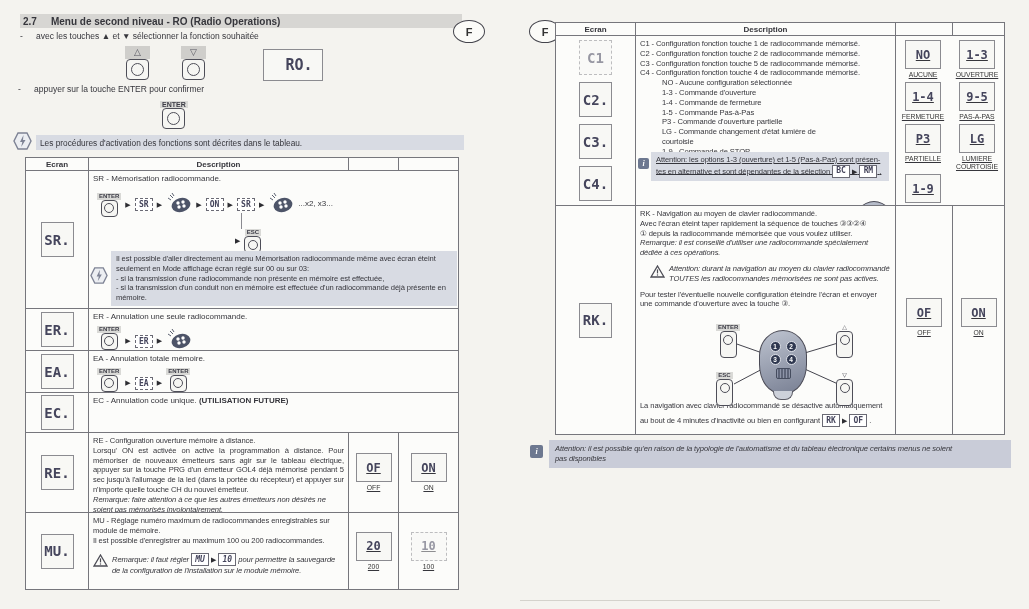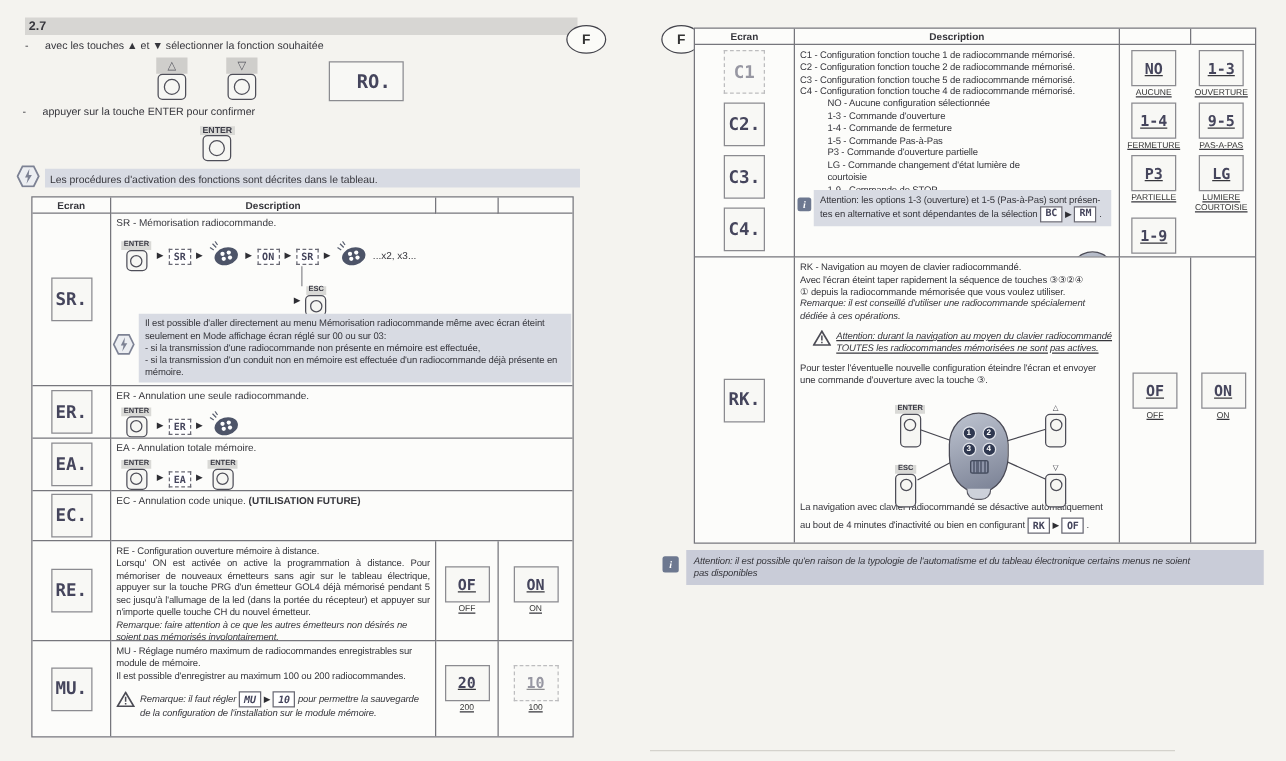--- a/index.html
+++ b/index.html
@@ -91,20 +91,21 @@
 
   .lline{background:#8a8a90;}
 </style>
 </head>
 <body>
 
 <div id="canvas">
 
   <div class="abs title-bar">
     <span class="num">2.7</span>
+    <span class="txt">Menu de second niveau - RO (Radio Operations)</span>
   </div>
   <div class="abs badge-f" style="left:453px;top:20px;">F</div>
 
   <div class="abs bullet" style="left:20px;top:31px;width:430px;">
     <span class="dash">-</span>
     <span>avec les touches ▲ et ▼ sélectionner la fonction souhaitée</span>
   </div>
 
   <div class="abs keywrap kbig" style="left:125px;top:46px;">
     <div class="kcap">△</div>
@@ -370,21 +371,21 @@
       <div class="abs remote" style="left:213px;top:44px;width:42px;height:62px;">
         <div class="rbtns" style="padding-top:9px;">
           
           
           
           
         </div>
 
       </div>
       <div class="abs iicon" style="left:2px;top:122px;">i</div>
-      <div class="abs shade t76" style="left:15px;top:116px;width:228px;padding:3px 5px;">
+      <div class="abs shade t76" style="left:15px;top:116px;width:228px;padding:3px 5px;text-decoration:underline;">
         <div>Attention: les options 1-3 (ouverture) et 1-5 (Pas-à-Pas) sont présen-</div>
         <div>
           <span>tes en alternative et sont dépendantes de la sélection</span>
           <span class="segbox solid">BC</span>
           <span class="arr">▶</span>
           <span class="segbox solid">RM</span>
           <span>.</span>
         </div>
       </div>
     </div>
@@ -422,21 +423,21 @@
     </div>
 
     <div class="cell lastr ecran-cell">
       <div class="seg seg-ecran">RK.</div>
     </div>
     <div class="cell lastr desc-cell">
       <div class="t76">RK - Navigation au moyen de clavier radiocommandé.</div>
       <div class="t76">Avec l'écran éteint taper rapidement la séquence de touches ③③②④</div>
       <div class="t76">① depuis la radiocommande mémorisée que vous voulez utiliser.</div>
       <div class="t76 it">Remarque: il est conseillé d'utiliser une radiocommande spécialement dédiée à ces opérations.</div>
-      <div class="warnrow" style="margin:6px 0 0 10px;text-decoration:underline;">
+      <div class="warnrow" style="margin:6px 0 0 10px;">
         <span>
           <svg width="15" height="13" viewBox="0 0 15 13">
               <polygon points="7.5,1 14,12 1,12" fill="none" stroke="#4c4c55" stroke-width="1.3"></polygon>
               <rect x="6.9" y="4.4" width="1.2" height="4" fill="#4c4c55"></rect>
               <rect x="6.9" y="9.4" width="1.2" height="1.2" fill="#4c4c55"></rect>
             </svg>
         </span>
         <div class="t76 it">
           <div>Attention: durant la navigation au moyen du clavier radiocommandé</div>
           <div>TOUTES les radiocommandes mémorisées ne sont pas actives.</div>

